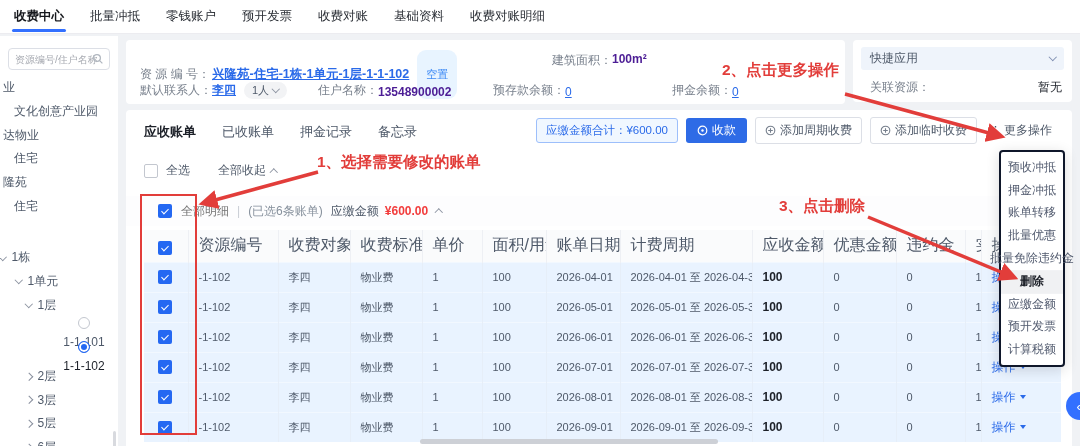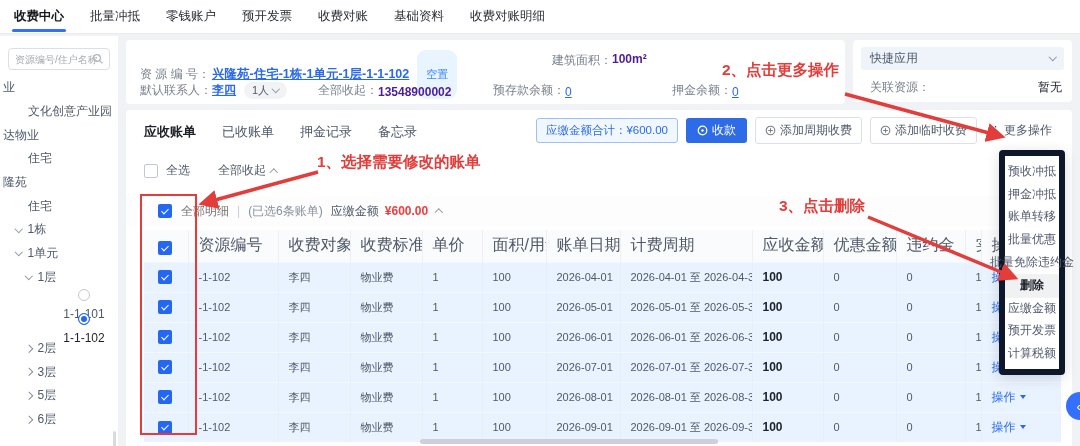--- a/index.html
+++ b/index.html
@@ -16,22 +16,22 @@
 
   
   .sidebar { position:absolute; left:0; top:36px; width:118px; height:410px; background:#fff; overflow:hidden; z-index:4; }
   .searchbox { position:absolute; left:8px; top:12px; width:102px; height:22px; border:1px solid #dcdfe6; border-radius:4px; background:#fff; display:flex; align-items:center; }
   .searchbox input { border:0; outline:none; width:82px; margin-left:6px; font-size:10px; color:#333; font-family:inherit; }
   .searchbox input::placeholder { color:#a8abb2; }
   .s-icon { position:absolute; right:5px; top:4px; }
   .tree { position:absolute; left:0; top:40px; right:0; }
   .t-item { height:23.7px; display:flex; align-items:center; gap:6px; font-size:12px; color:#4e5969; cursor:pointer; white-space:nowrap; }
   .t-item.lvl-org { padding-left:3px; }
-  .t-item.lvl-project { padding-left:28px; }
-  .t-item.lvl-building { padding-left:16px; }
+  .t-item.lvl-project { padding-left:14px; }
+  .t-item.lvl-building { padding-left:0;margin-top:28px; }
   .t-item.lvl-unit { padding-left:16px; }
   .t-item.lvl-floor { padding-left:26px; }
   .t-item.lvl-room { padding-left:50px;flex-direction:column; }
   .t-item.sel { color:#1d2129; }
   .chev { width:5.5px; height:5.5px; border-right:1.2px solid #8a919f; border-bottom:1.2px solid #8a919f; display:inline-block; flex:0 0 auto; }
   .chev.down { transform:rotate(45deg); margin-top:-3px; }
   .chev.right { transform:rotate(-45deg); }
   .chev.up { transform:rotate(-135deg); margin-top:4px; }
   .radio { width:12px; height:12px; border-radius:50%; display:inline-block; flex:0 0 auto; }
   .radio.un { border:1px solid #c3c7cf; background:#fff; }
@@ -88,21 +88,21 @@
   .bill-table th { height:32px; background:#fafbfc; font-weight:normal; color:#4e5969; font-size:16px; text-align:left; padding:0 0 0 10px; border-right:1px solid #eef0f4; white-space:nowrap; overflow:hidden; }
   .bill-table td { height:30px; background:#e9f3ff; font-size:11px; color:#4e5969; padding:0 0 0 10px; border-right:1px solid rgba(165,195,230,.28); border-top:1px solid #f2f8ff; white-space:nowrap; overflow:hidden; }
   .bill-table th:last-child, .bill-table td:last-child { border-right:0; }
   .bill-table .c-cb { padding-left:14px; }
   .bill-table td.bold { color:#1d2129; font-weight:bold; font-size:12px; }
   .act-link { color:#2a6ae9; display:inline-flex; align-items:center; cursor:pointer; font-size:12px; }
   .tri { width:0; height:0; border-left:3.5px solid transparent; border-right:3.5px solid transparent; border-top:4.5px solid #2a6ae9; margin-left:4px; display:inline-block; }
   .h-thumb { position:absolute; left:294px; top:329px; width:298px; height:5px; border-radius:3px; background:#cdd0d6; cursor:pointer; }
 
   
-  .dropdown { position:absolute; left:999px; top:150px; width:66px; background:#fff; border:6px solid #0f172a; border-radius:4px; box-shadow:0 3px 14px rgba(0,0,0,.14); padding:4px 0; z-index:30; }
+  .dropdown { position:absolute; left:999px; top:150px; width:66px; background:#fff; border:2px solid #0f172a; border-radius:4px; box-shadow:0 3px 14px rgba(0,0,0,.14); padding:4px 0; z-index:30; }
   .m-item { height:22.8px; display:flex; align-items:center; justify-content:center; font-size:12px; color:#515a6e; white-space:nowrap; cursor:pointer; }
   .m-item.hl { background:#f0f1f3; color:#1d2129; font-weight:bold; }
   .m-item.sep { border-top:1px solid #f2f3f5; }
 
   
   .red-rect { position:absolute; left:140px; top:194px; width:57px; height:241px; border:2.5px solid #e23d3a; z-index:40; pointer-events:none; }
   .overlay-svg { position:absolute; inset:0; z-index:50; pointer-events:none; }
   .anno { position:absolute; color:#e23d3a; font-weight:bold; font-size:15.5px; z-index:50; white-space:nowrap; }
   .anno1 { left:317px; top:152px; }
   .anno2 { left:722px; top:60px; }
@@ -226,21 +226,21 @@
     </div>
     <div class="i-g" style="left:14px">
       <span class="i-label">默认联系人：</span>
       <span class="link" style="font-weight:bold">李四</span>
       <span class="pill">
           <span>1人</span>
           <i class="chev down" style="border-color:#8a919f"></i>
         </span>
     </div>
     <div class="i-g" style="left:192px">
-      <span class="i-label">全部收起：</span>
+      <span class="i-label">住户名称：</span>
       <span class="bold-val">13548900002</span>
     </div>
     <div class="i-g" style="left:367px">
       <span class="i-label">预存款余额：</span>
       <span class="link">0</span>
     </div>
     <div class="i-g" style="left:546px">
       <span class="i-label">押金余额：</span>
       <span class="link">0</span>
     </div>

